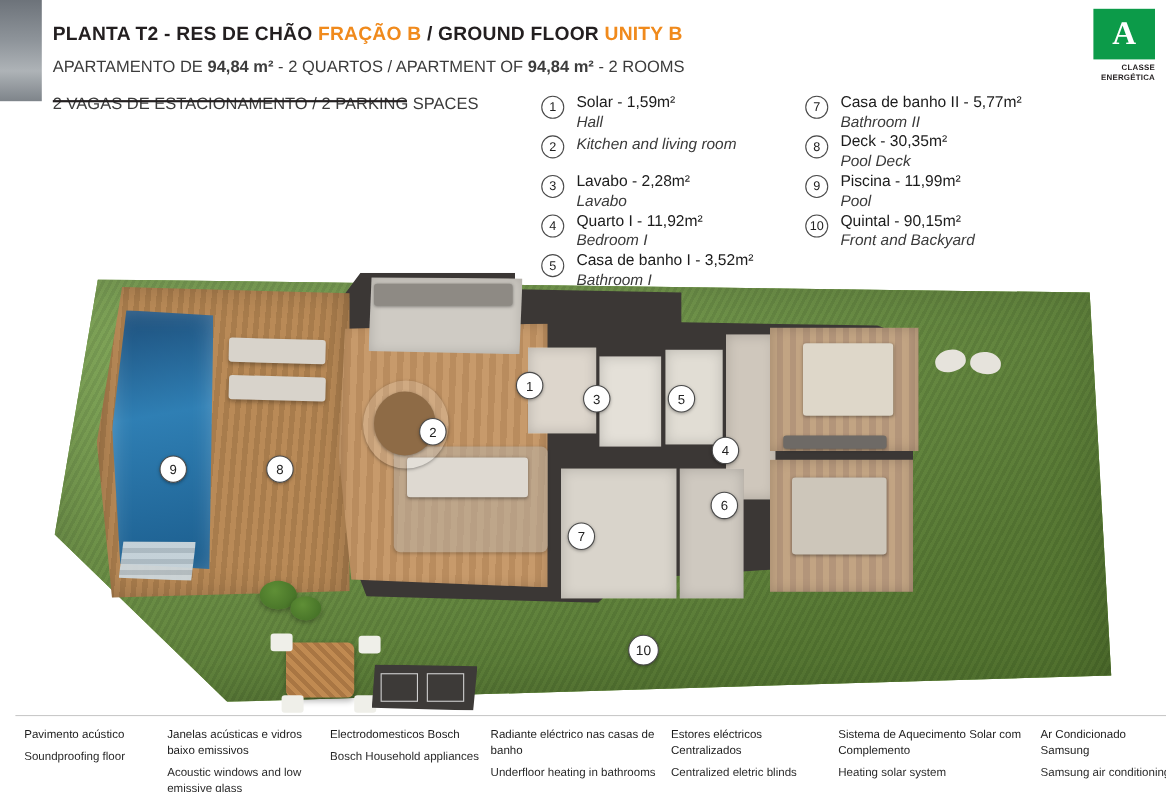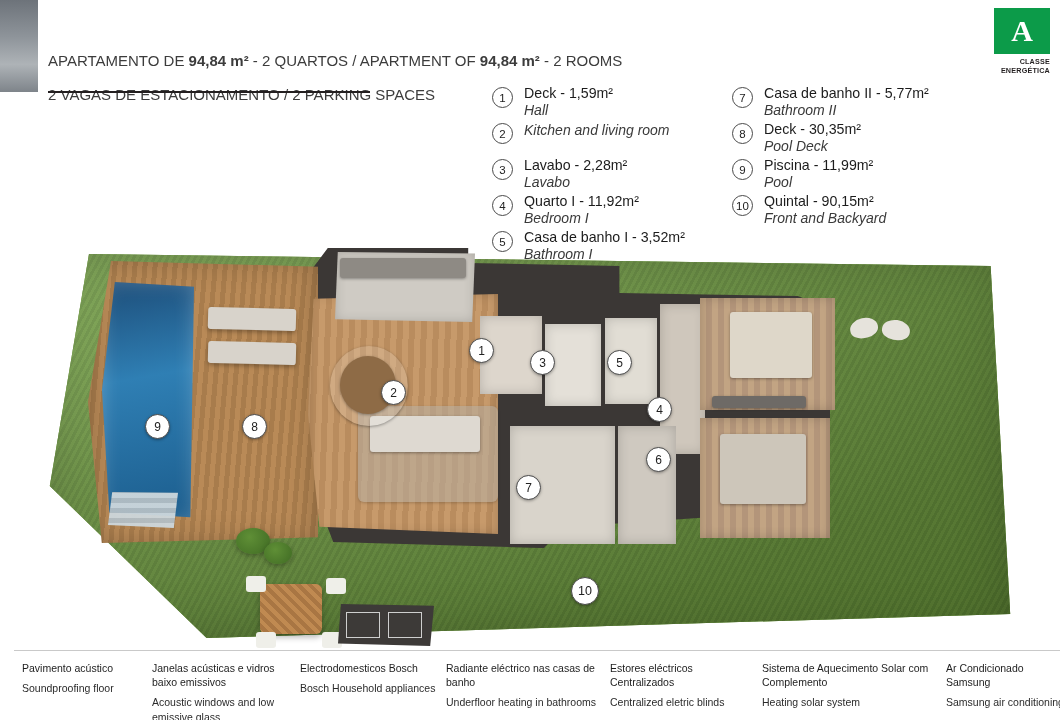--- a/index.html
+++ b/index.html
@@ -332,20 +332,23 @@
   }
 </style>
 </head>
 <body>
 
 <div id="page">
 
   <div class="header-strip">
     <div class="left-photo"></div>
 
+    <div class="title-line">
+      <span>PLANTA T2 - RES DE CHÃO </span><span class="accent">FRAÇÃO B</span><span> / GROUND FLOOR </span><span class="accent">UNITY B</span>
+    </div>
 
     <div class="sub-line s1">
       <span>APARTAMENTO DE </span><b>94,84 m²</b><span> - 2 QUARTOS / APARTMENT OF </span><b>94,84 m²</b><span> - 2 ROOMS</span>
     </div>
     <div class="sub-line s2">2 VAGAS DE ESTACIONAMENTO / 2 PARKING SPACES</div>
     <div class="rule"></div>
 
     <div class="energy">
       <div class="energy-square">
         <div class="energy-letter">A</div>
@@ -354,21 +357,21 @@
         <div>CLASSE</div>
         <div>ENERGÉTICA</div>
       </div>
     </div>
   </div>
 
   <div class="legend">
     <div class="legend-col col1">
       <div class="legend-item">
         <div class="legend-bullet">1</div>
-        <div class="legend-pt">Deck - 1,59m²</div>
+        <div class="legend-pt">Solar - 1,59m²</div>
         <div class="legend-en">Hall</div>
       </div>
       <div class="legend-item">
         <div class="legend-bullet">2</div>
         <div class="legend-en">Kitchen and living room</div>
       </div>
       <div class="legend-item">
         <div class="legend-bullet">3</div>
         <div class="legend-pt">Lavabo - 2,28m²</div>
         <div class="legend-en">Lavabo</div>

